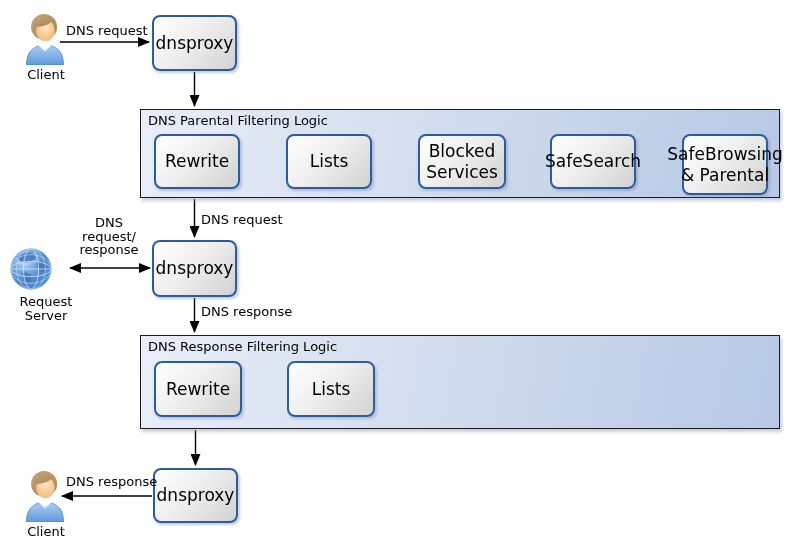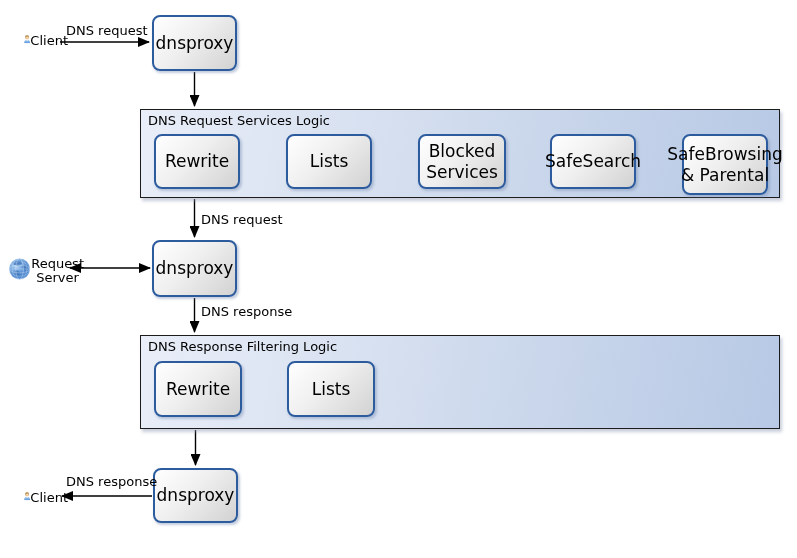--- a/index.html
+++ b/index.html
@@ -28,21 +28,21 @@
   }
   .group-title {
     position:absolute; left:7px; top:3px; font-size:13px; white-space:nowrap;
   }
 
   .edge-label { position:absolute; z-index:3; font-size:13px; white-space:nowrap; }
   .edge-label.multiline {
     white-space:normal; text-align:center; line-height:13.5px; width:76px;
   }
 
-  .actor { position:absolute; z-index:2; display:flex; align-items:center; }
+  .actor { position:absolute; z-index:2; display:flex; flex-direction:column; }
   .actor-label { font-size:13px; text-align:center; line-height:14px; margin-top:3px; }
   .icon-svg { display:block; }
 </style>
 </head>
 <body>
 
 <div class="canvas">
 
   <svg class="wires" width="797" height="558">
     <defs>
@@ -87,40 +87,41 @@
       <path d="M15,35.5 L22,42 L29,35.5 L22,39 Z" fill="#d9e9fa"></path>
     </svg>
     <div class="actor-label">Client</div>
   </div>
 
   <div class="node" style="left:152px; top:15px; width:85px; height:56px;">
     <span>dnsproxy</span>
   </div>
 
   <div class="group" style="left:140px; top:109px; width:640px; height:89px;">
-    <div class="group-title">DNS Request Services Logic</div>
+    <div class="group-title">DNS Parental Filtering Logic</div>
     <div class="node" style="left:13px;  top:24px; width:86px; height:55px;">
       <span>Rewrite</span>
     </div>
     <div class="node" style="left:145px; top:24px; width:86px; height:55px;">
       <span>Lists</span>
     </div>
     <div class="node" style="left:277px; top:24px; width:88px; height:55px;">
       <span>Blocked Services</span>
     </div>
     <div class="node" style="left:409px; top:24px; width:86px; height:55px;text-align:right;">
       <span>SafeSearch</span>
     </div>
     <div class="node" style="left:541px; top:24px; width:86px; height:61px;">
       <span>SafeBrowsing &amp; Parental</span>
     </div>
   </div>
 
   <div class="edge-label" style="left:66px; top:23px;">DNS request</div>
   <div class="edge-label" style="left:201px; top:212px;">DNS request</div>
+  <div class="edge-label multiline" style="left:71px; top:216px;">DNS request/ response</div>
   <div class="edge-label" style="left:201px; top:304px;">DNS response</div>
   <div class="edge-label" style="left:66px; top:474px;">DNS response</div>
 
   <div class="actor" style="left:8px; top:246px; width:76px;">
     <svg class="icon-svg" width="46" height="46" viewBox="0 0 48 48">
       <defs>
         <radialGradient id="globe" cx="35%" cy="30%">
           <stop offset="0" stop-color="#d3e5f9"></stop>
           <stop offset="45%" stop-color="#82b2e5"></stop>
           <stop offset="100%" stop-color="#4f88cd"></stop>

